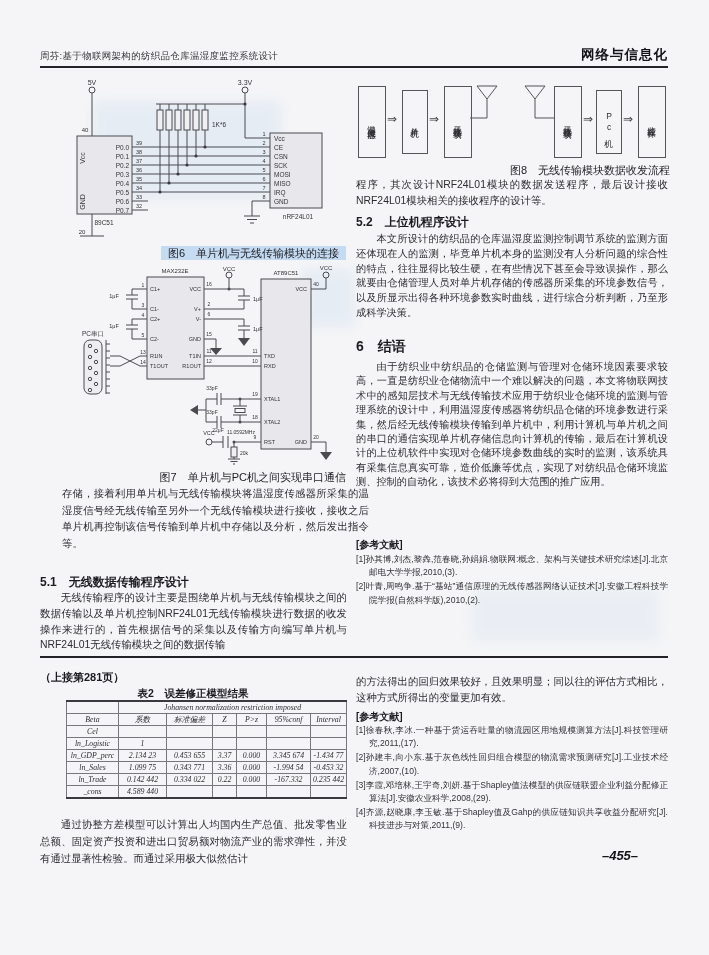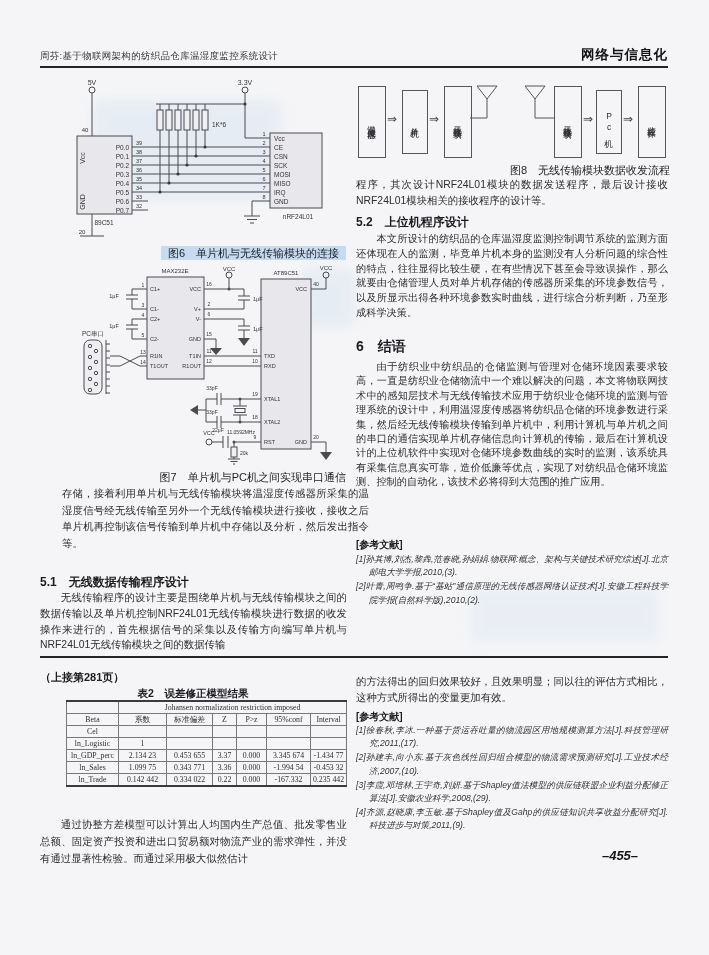--- a/index.html
+++ b/index.html
@@ -10,27 +10,27 @@
   .z{z-index:1;}
   .hdr-left{left:40px;top:50px;width:420px;font-size:9.5px;color:#37373c;letter-spacing:.3px;}
   .hdr-right{left:468px;top:46px;width:200px;text-align:right;font-size:13.5px;font-weight:bold;color:#141418;letter-spacing:1px;}
   .rule{left:40px;width:628px;height:2px;background:#242428;}
   .fcap{font-weight:normal;font-size:11px;color:#1d1d22;text-align:right;}
   .hl6{background:rgba(138,188,236,.45);padding:1px 7px;border-radius:1px;}
   .para{font-size:10.4px;line-height:16.6px;text-align:justify;color:#2d2d32;overflow:hidden;}
   .ind{text-indent:2em;}
   .shead{font-weight:bold;font-size:12px;color:#1b1b20;}
   .refhead{text-align:left;font-weight:bold;font-size:10px;color:#1b1b20;}
-  .refs{font-size:8.6px;line-height:13.2px;color:#333338;text-align:justify;font-style:italic;}
+  .refs{font-size:8.6px;line-height:13.2px;color:#333338;text-align:justify;}
   .refs .ref{padding-left:13px;text-indent:-13px;margin-bottom:1px;}
   .vbox{position:absolute;border:1px solid #55555a;display:flex;align-items:center;justify-content:center;
         writing-mode:vertical-rl;text-orientation:upright;font-size:8.5px;letter-spacing:1px;color:#2e2e33;}
   .darrow{position:absolute;top:28px;font-size:12px;color:#45454a;}
   .t2{border-collapse:collapse;table-layout:fixed;font-family:"Liberation Serif",serif;color:#2e2e33;
-      border-top:2px solid #3a3a3f;border-bottom:2px solid #3a3a3f;}
+      border-top:2px solid #3a3a3f;border-bottom:2px solid #3a3a3f;font-style:italic;}
   .t2 td{border:1px solid #77777c;text-align:center;padding:0 1px;height:11px;font-size:7.8px;
          white-space:nowrap;overflow:hidden;}
   .pageno{font-weight:bold;font-style:italic;font-size:13px;color:#141418;text-align:center;}
   svg text{fill:#333338;font-family:"Liberation Sans",sans-serif;}
 </style>
 </head>
 <body>
 
 <div class="page">
 
@@ -403,20 +403,29 @@
     </tr>
     <tr>
       <td>ln_Trade</td>
           <td>0.142 442</td>
           <td>0.334 022</td>
           <td>0.22</td>
           <td>0.000</td>
           <td>-167.332</td>
           <td>0.235 442</td>
     </tr>
+    <tr>
+      <td>_cons</td>
+          <td>4.589 440</td>
+          <td></td>
+          <td></td>
+          <td></td>
+          <td></td>
+          <td></td>
+    </tr>
   </tbody>
     </table>
   <div class="abs para z" style="left:356px;top:674px;width:312px;height:34px;line-height:16px;">的方法得出的回归效果较好，且效果明显；同以往的评估方式相比，这种方式所得出的变量更加有效。</div>
 
   <div class="abs para ind z" style="left:40px;top:816px;width:307px;height:54px;line-height:17px;">通过协整方差模型可以计算出人均国内生产总值、批发零售业总额、固定资产投资和进出口贸易额对物流产业的需求弹性，并没有通过显著性检验。而通过采用极大似然估计</div>
   <div class="abs refhead z" style="left:356px;top:710px;width:312px;">[参考文献]</div>
   <div class="abs refs z" style="left:356px;top:724px;width:312px;">
     <div class="ref">[1]徐春秋,李冰.一种基于货运吞吐量的物流园区用地规模测算方法[J].科技管理研究,2011,(17).</div>
     <div class="ref">[2]孙建丰,向小东.基于灰色线性回归组合模型的物流需求预测研究[J].工业技术经济,2007,(10).</div>
     <div class="ref">[3]李霞,邓培林,王宇奇,刘妍.基于Shapley值法模型的供应链联盟企业利益分配修正算法[J].安徽农业科学,2008,(29).</div>

